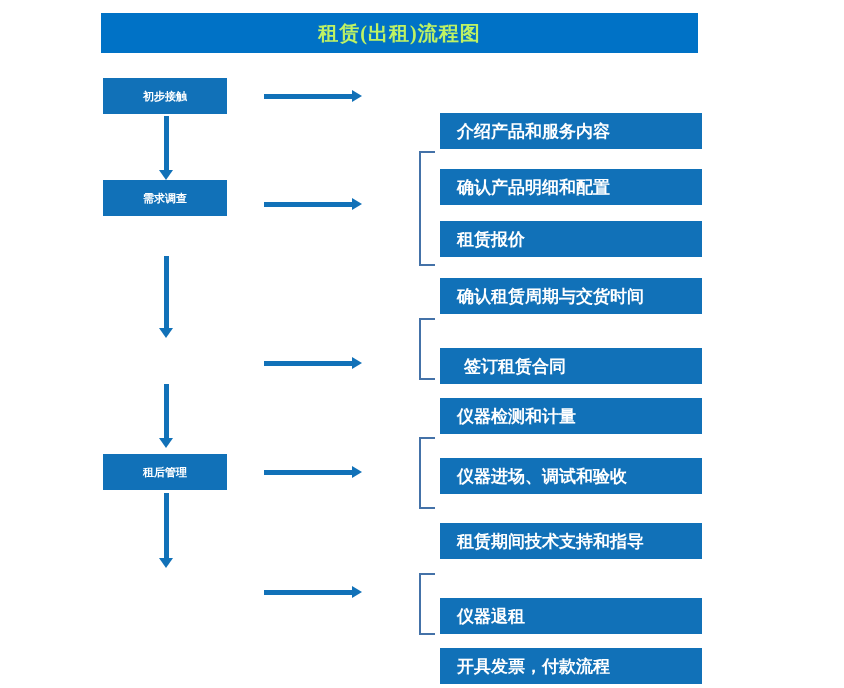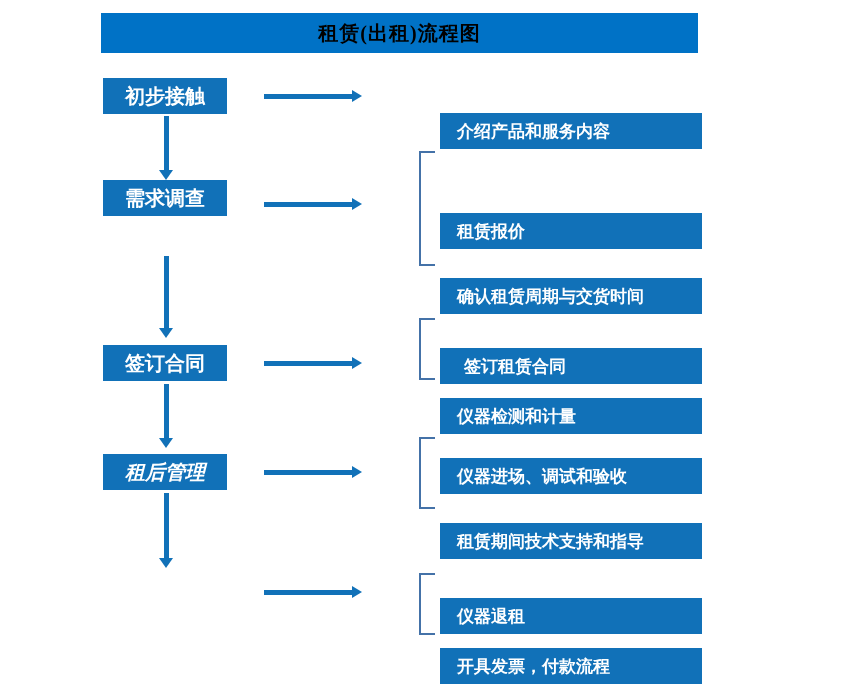--- a/index.html
+++ b/index.html
@@ -24,21 +24,21 @@
     left: 101px;
     top: 13px;
     width: 597px;
     height: 40px;
     background: #0072C6;
     display: flex;
     align-items: center;
     justify-content: center;
   }
   .title-bar .title-text {
-    color: #000000;
+    color: #bef264;
     font-size: 20px;
     font-weight: bold;
     letter-spacing: 1px;
     font-family: "Liberation Serif", "DejaVu Serif", serif;
   }
 
   
   .box {
     position: absolute;
     background: #1171B8;
@@ -53,21 +53,21 @@
     white-space: nowrap;
     font-family: "Liberation Serif", "DejaVu Serif", serif;
   }
 
   .stage-box {
     left: 103px;
     width: 124px;
     height: 36px;
     justify-content: center;
   }
-  .stage-box .box-text { font-size: 20px; }
+  .stage-box .box-text { font-size: 11px; }
 
   .detail-box {
     left: 440px;
     width: 262px;
     height: 36px;
     padding-left: 17px;
     margin-top: 35px;
   }
   .detail-box .box-text { font-size: 17px; }
 
@@ -138,24 +138,21 @@
   <div class="title-bar">
     <span class="title-text">租赁(出租)流程图</span>
   </div>
 
   <div class="box stage-box" style="top:78px;">
     <span class="box-text">初步接触</span>
   </div>
   <div class="box stage-box" style="top:180px;">
     <span class="box-text">需求调查</span>
   </div>
-  <div class="box stage-box" style="top:345px;">
-    <span class="box-text">签订合同</span>
-  </div>
-  <div class="box stage-box" style="top:454px;font-style:italic;">
+  <div class="box stage-box" style="top:454px;">
     <span class="box-text">租后管理</span>
   </div>
 
   <div class="v-arrow" style="top:116px;height:64px;">
     <div class="shaft" style="height:54px;"></div>
     <div class="head"></div>
   </div>
   <div class="v-arrow" style="top:256px;height:82px;">
     <div class="shaft" style="height:72px;"></div>
     <div class="head"></div>
@@ -191,21 +188,24 @@
   </div>
 
   <div class="bracket" style="top:151px;height:115px;"></div>
   <div class="bracket" style="top:318px;height:62px;"></div>
   <div class="bracket" style="top:437px;height:72px;"></div>
   <div class="bracket" style="top:573px;height:62px;"></div>
 
   <div class="box detail-box" style="top:78px;">
     <span class="box-text">介绍产品和服务内容</span>
   </div>
-  <div class="box detail-box" style="top:178px;">
+  <div class="box detail-box" style="top:134px;">
+    <span class="box-text">确认产品明细和配置</span>
+  </div>
+  <div class="box detail-box" style="top:186px;">
     <span class="box-text">租赁报价</span>
   </div>
   <div class="box detail-box" style="top:243px;">
     <span class="box-text">确认租赁周期与交货时间</span>
   </div>
   <div class="box detail-box" style="top:313px;padding-left:24px;">
     <span class="box-text">签订租赁合同</span>
   </div>
   <div class="box detail-box" style="top:363px;">
     <span class="box-text">仪器检测和计量</span>

